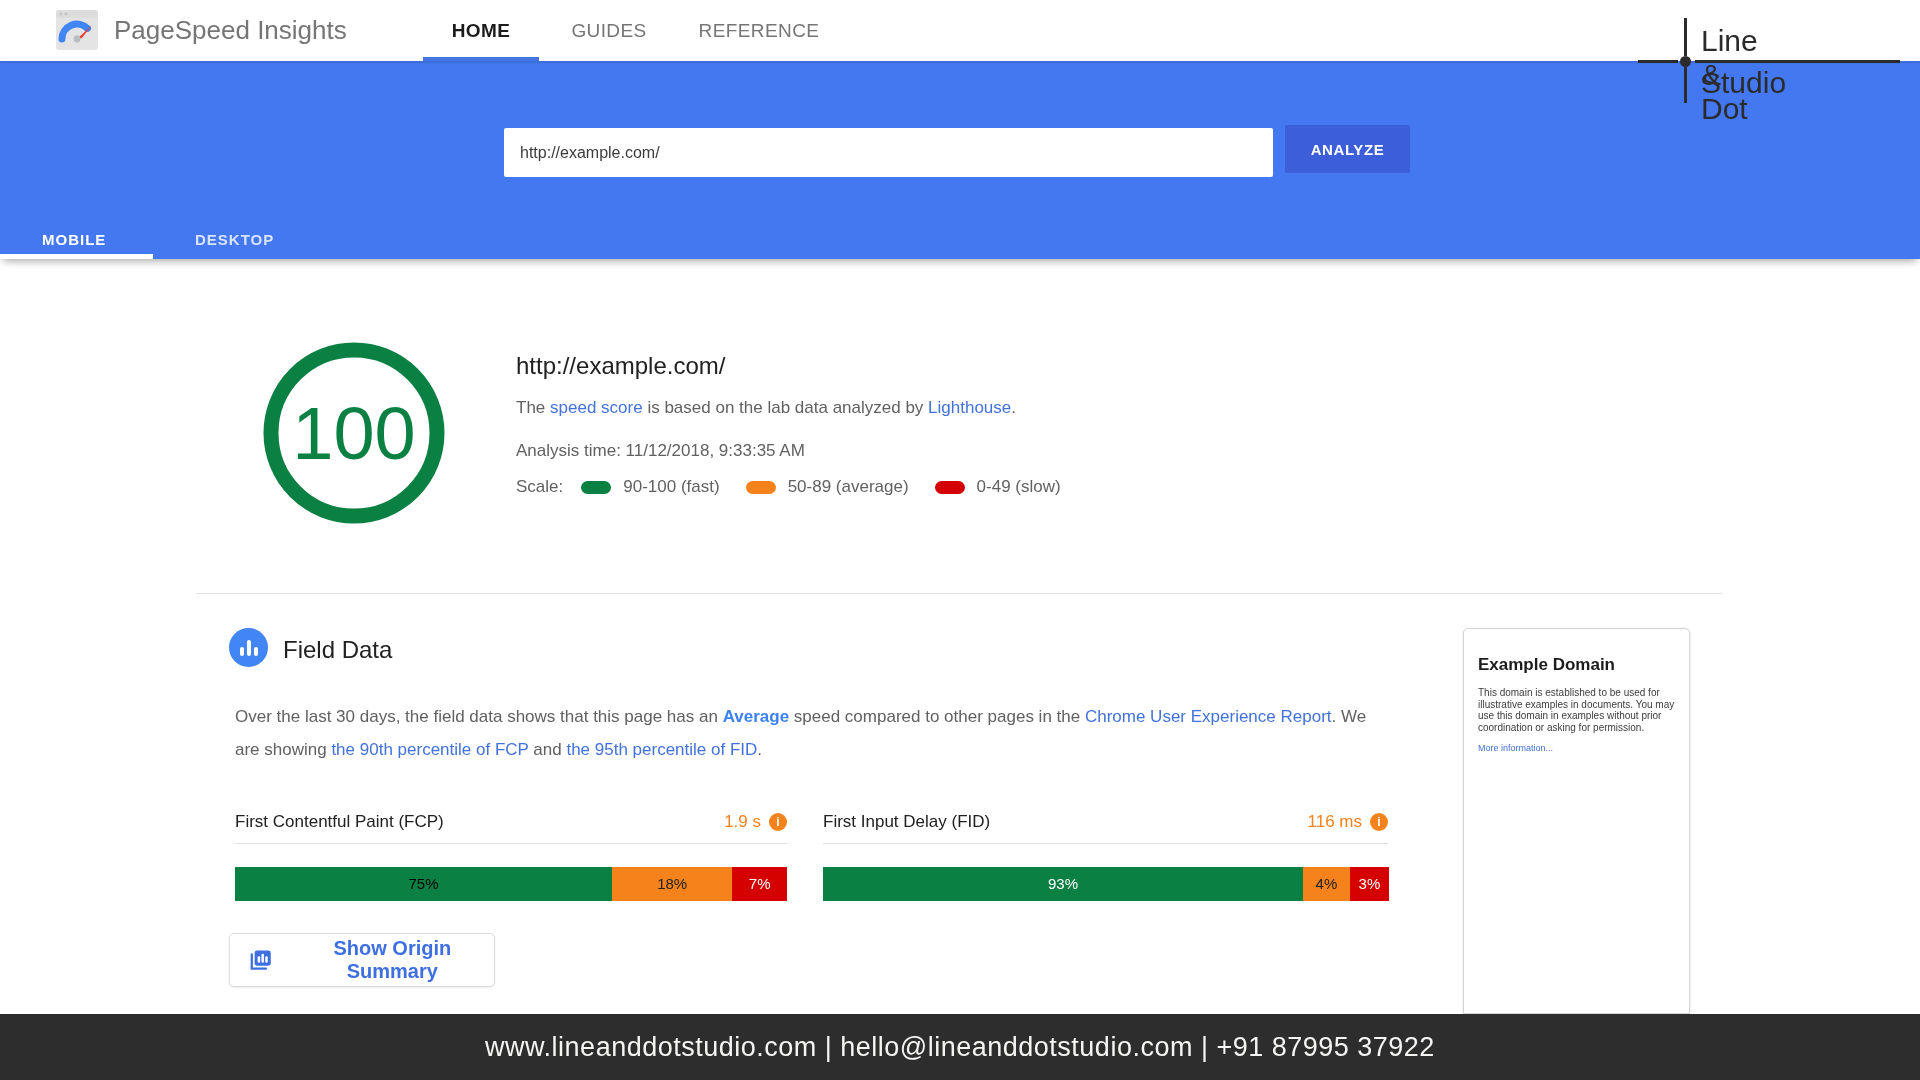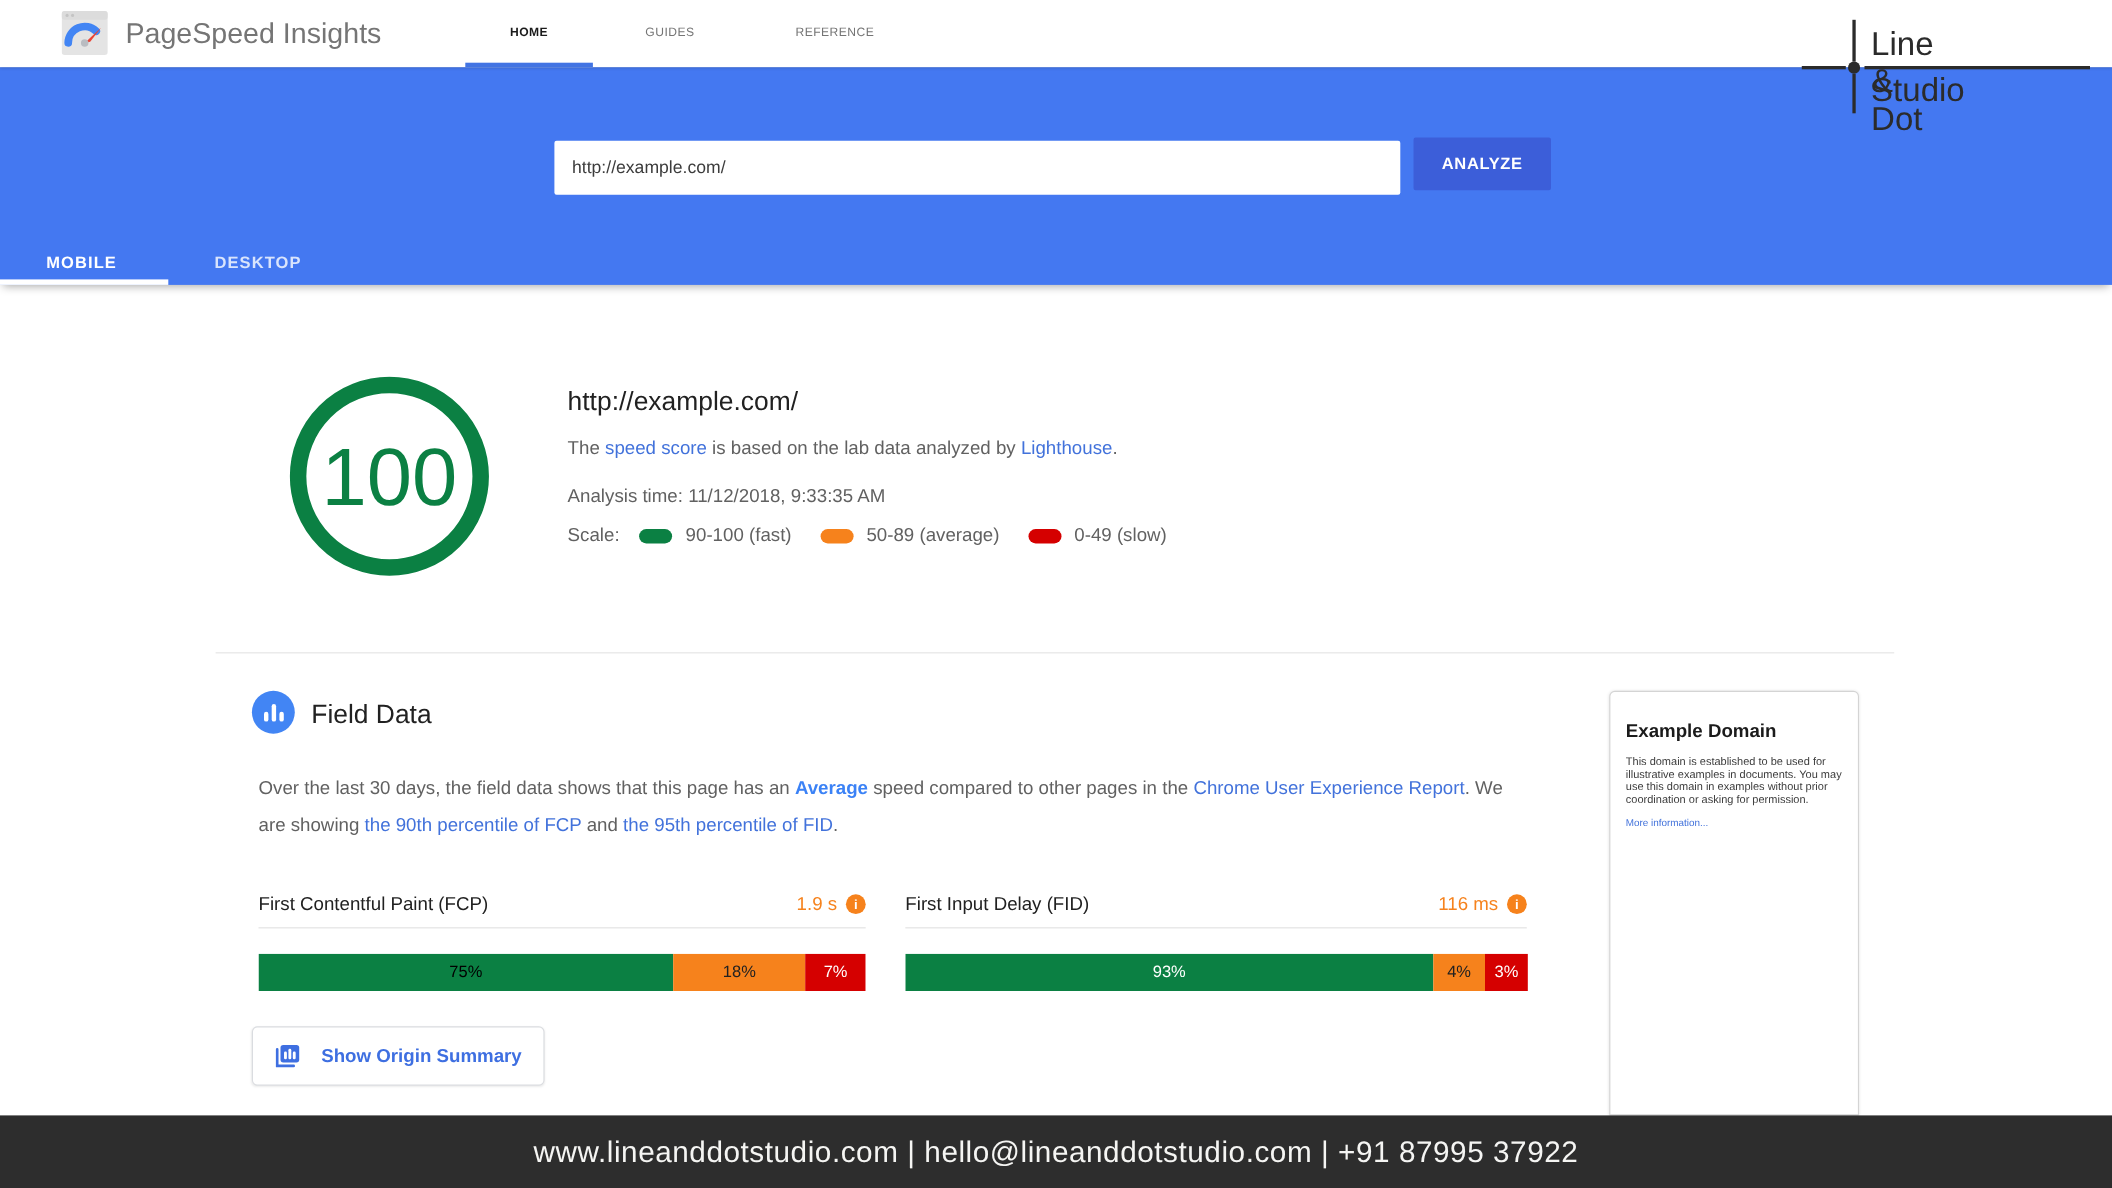--- a/index.html
+++ b/index.html
@@ -6,21 +6,21 @@
   html,body { width:1920px; height:1080px; overflow:hidden; background:#fff;
               font-family:"Liberation Sans", sans-serif; position:relative; }
 
   
   .header { position:absolute; left:0; top:0; width:1920px; height:61px; background:#fff; z-index:20;
             box-shadow:0 1px 3px rgba(0,0,0,.18); }
   .ps-logo { position:absolute; left:56px; top:10px; width:42px; height:40px; }
   .app-title { position:absolute; left:114px; top:0; height:61px; line-height:61px;
                font-size:26px; color:#757575; }
   .top-nav { position:absolute; left:423px; top:0; height:61px; display:flex; }
-  .nav-item { height:61px; line-height:61px; text-align:center; font-size:11px; letter-spacing:.4px;
+  .nav-item { height:61px; line-height:61px; text-align:center; font-size:19px; letter-spacing:.4px;
               color:#757575; cursor:pointer; }
   .nav-item.n0 { width:116px; color:#1b1b1b; font-weight:bold; }
   .nav-item.n1 { width:140px; }
   .nav-item.n2 { width:160px; }
   .nav-underline { position:absolute; left:423px; top:57px; width:116px; height:4px; background:#4274e3; }
 
   
   .brand { position:absolute; z-index:40; color:#2b2b2b; }
   .brand .hl { position:absolute; height:3px; background:#2b2b2b; top:60px; }
   .brand .hl.left { left:1638px; width:40px; }
@@ -91,21 +91,21 @@
 
   .stacked-bar { position:absolute; top:867px; height:34px; display:flex; overflow:hidden; }
   .stacked-bar.fcp { left:235px; width:552px; }
   .stacked-bar.fid { left:823px; width:566px; }
   .stacked-bar .seg { height:34px; line-height:34px; text-align:center; font-size:15px; }
 
   .origin-btn { position:absolute; left:229px; top:933px; width:266px; height:54px; background:#fff;
                 border:1px solid #dadce0; border-radius:5px; box-shadow:0 1px 2px rgba(0,0,0,.08);
                 display:flex; align-items:center; padding-left:18px; gap:18px; cursor:pointer;
                 font-family:"Liberation Sans", sans-serif; }
-  .origin-btn .label { font-size:17px; font-weight:bold; color:#3e6fe1; }
+  .origin-btn .label { font-size:20px; font-weight:bold; color:#3e6fe1; }
 
   
   .example-card { position:absolute; left:1463px; top:628px; width:227px; height:386px;
                   background:#fff; border:1px solid #d4d4d4; border-radius:5px 5px 0 0;
                   box-shadow:0 1px 3px rgba(0,0,0,.12); padding:26px 14px 0 14px; }
   .example-card h3 { font-size:17px; color:#1b1b1b; font-family:"Liberation Sans", sans-serif; }
   .example-card p { margin-top:12px; font-size:10px; line-height:11.5px; color:#3c3c3c; }
   .more-info { display:block; margin-top:10px; font-size:9px; }
 
   

